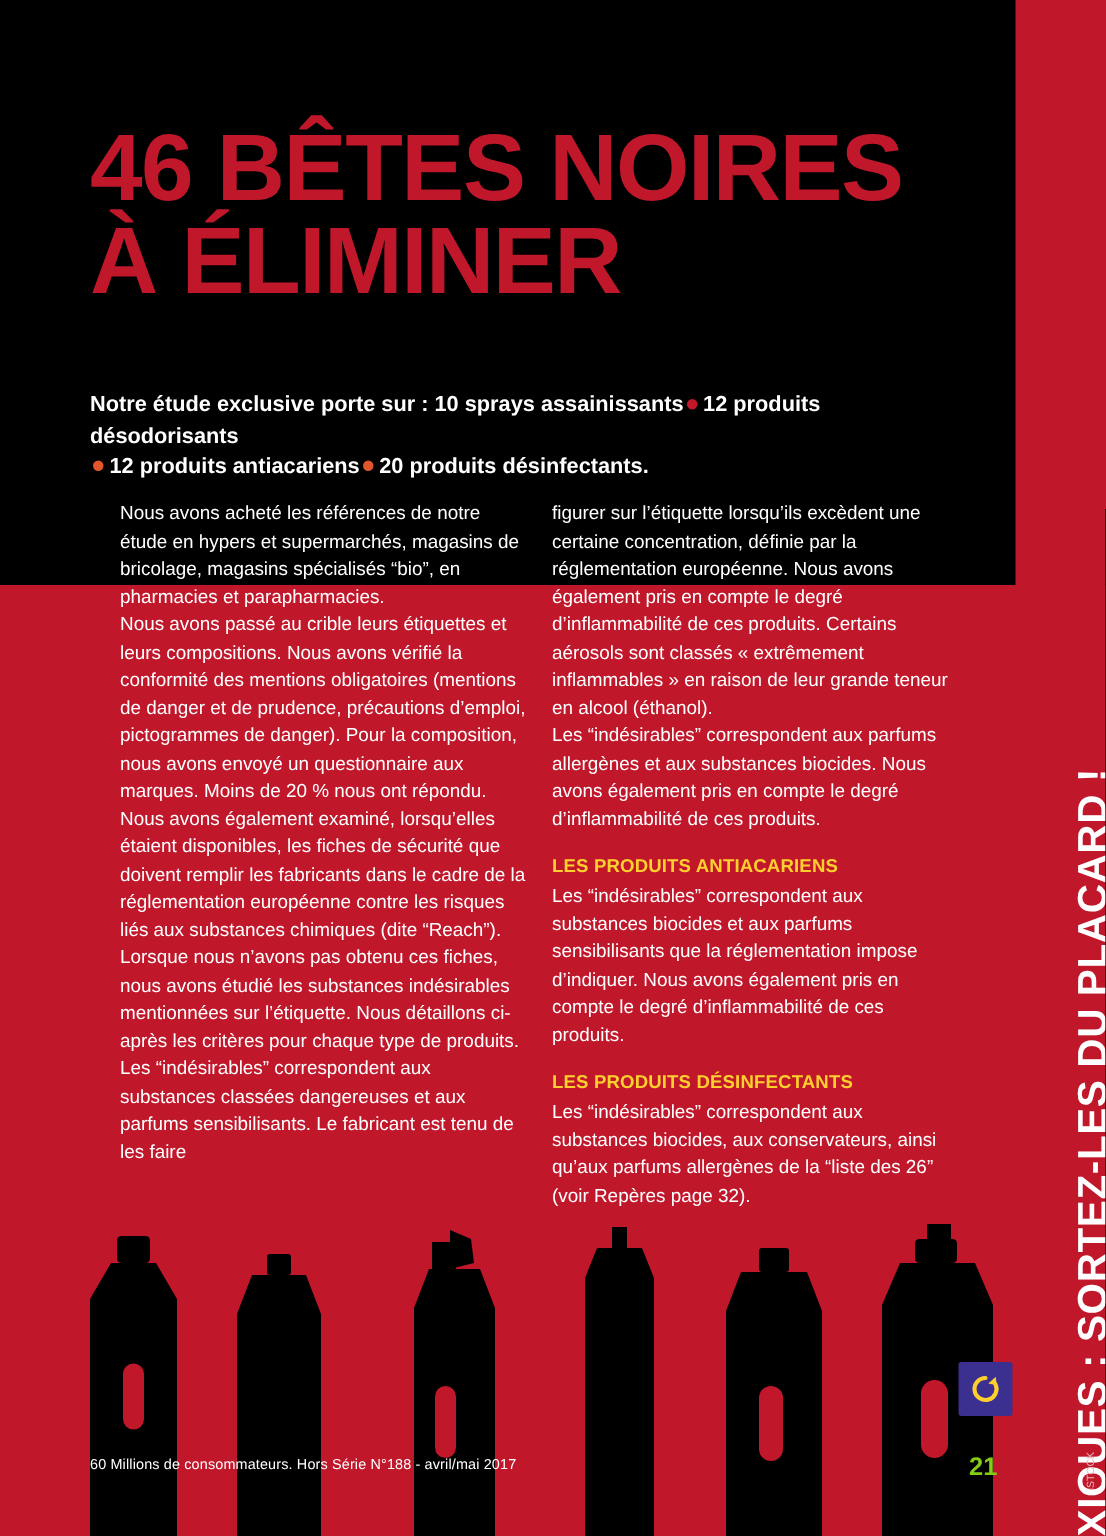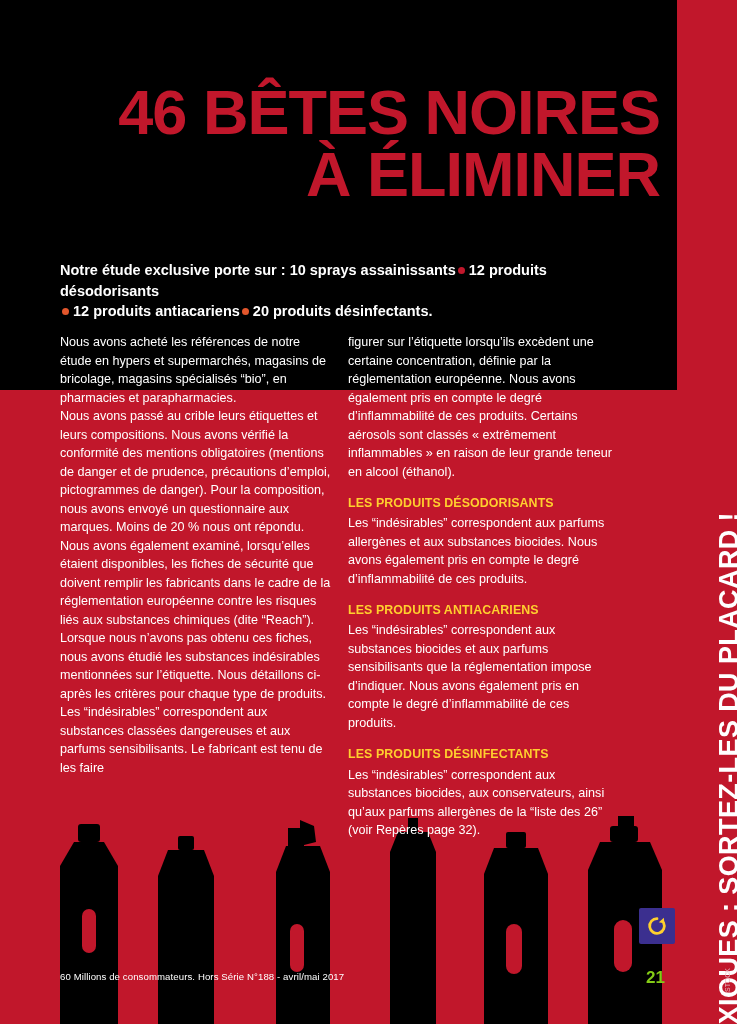--- a/index.html
+++ b/index.html
@@ -50,21 +50,20 @@
   .headline {
     position: absolute;
     left: 60px; top: 82px;
     width: 600px;
     color: #c1172b;
     font-weight: bold;
     font-size: 63px;
     line-height: 0.98;
     letter-spacing: -1px;
     font-family: "Liberation Sans", sans-serif;
-    text-align: right;
   }
   .headline .l2 { display: block; }
   
   .standfirst {
     position: absolute;
     left: 60px; top: 260px;
     width: 585px;
     color: #ffffff;
     font-weight: bold;
     font-size: 14.5px;
@@ -81,20 +80,21 @@
   }
   .standfirst .dot.red2 { background: #e2562c; }
   
   .col {
     position: absolute;
     width: 272px;
     color: #ffffff;
     font-size: 12.6px;
     line-height: 1.47;
     font-family: "Liberation Sans", sans-serif;
+    margin-left: 20px;
   }
   .col p { margin-bottom: 0; }
   .col p + p { margin-top: 0px; }
   .col-left { left: 60px; top: 333px; }
   .col-right { left: 348px; top: 333px; }
   .subhead {
     color: #ffcf2e;
     font-weight: bold;
     font-size: 12.4px;
     margin-top: 13px;
@@ -207,21 +207,20 @@
   </div>
 
   <div class="col col-left">
     <p>Nous avons acheté les références de notre étude en hypers et supermarchés, magasins de bricolage, magasins spécialisés “bio”, en pharmacies et parapharmacies.</p>
     <p>Nous avons passé au crible leurs étiquettes et leurs compositions. Nous avons vérifié la conformité des mentions obligatoires (mentions de danger et de prudence, précautions d’emploi, pictogrammes de danger). Pour la composition, nous avons envoyé un questionnaire aux marques. Moins de 20 % nous ont répondu. Nous avons également examiné, lorsqu’elles étaient disponibles, les fiches de sécurité que doivent remplir les fabricants dans le cadre de la réglementation européenne contre les risques liés aux substances chimiques (dite “Reach”). Lorsque nous n’avons pas obtenu ces fiches, nous avons étudié les substances indésirables mentionnées sur l’étiquette. Nous détaillons ci-après les critères pour chaque type de produits.</p>
     <p>Les “indésirables” correspondent aux substances classées dangereuses et aux parfums sensibilisants. Le fabricant est tenu de les faire</p>
   </div>
 
   <div class="col col-right">
     <p>figurer sur l’étiquette lorsqu’ils excèdent une certaine concentration, définie par la réglementation européenne. Nous avons également pris en compte le degré d’inflammabilité de ces produits. Certains aérosols sont classés « extrêmement inflammables » en raison de leur grande teneur en alcool (éthanol).</p>
-    <div class="subhead">LES PRODUITS DÉSODORISANTS</div>
     <p>Les “indésirables” correspondent aux parfums allergènes et aux substances biocides. Nous avons également pris en compte le degré d’inflammabilité de ces produits.</p>
     <div class="subhead">LES PRODUITS ANTIACARIENS</div>
     <p>Les “indésirables” correspondent aux substances biocides et aux parfums sensibilisants que la réglementation impose d’indiquer. Nous avons également pris en compte le degré d’inflammabilité de ces produits.</p>
     <div class="subhead">LES PRODUITS DÉSINFECTANTS</div>
     <p>Les “indésirables” correspondent aux substances biocides, aux conservateurs, ainsi qu’aux parfums allergènes de la “liste des 26” (voir Repères page 32).</p>
   </div>
 
   <div class="footer-left">60 Millions de consommateurs. Hors Série N°188 - avril/mai 2017</div>
   <div class="page-number">21</div>
   <div class="credit">iSTOCK</div>

